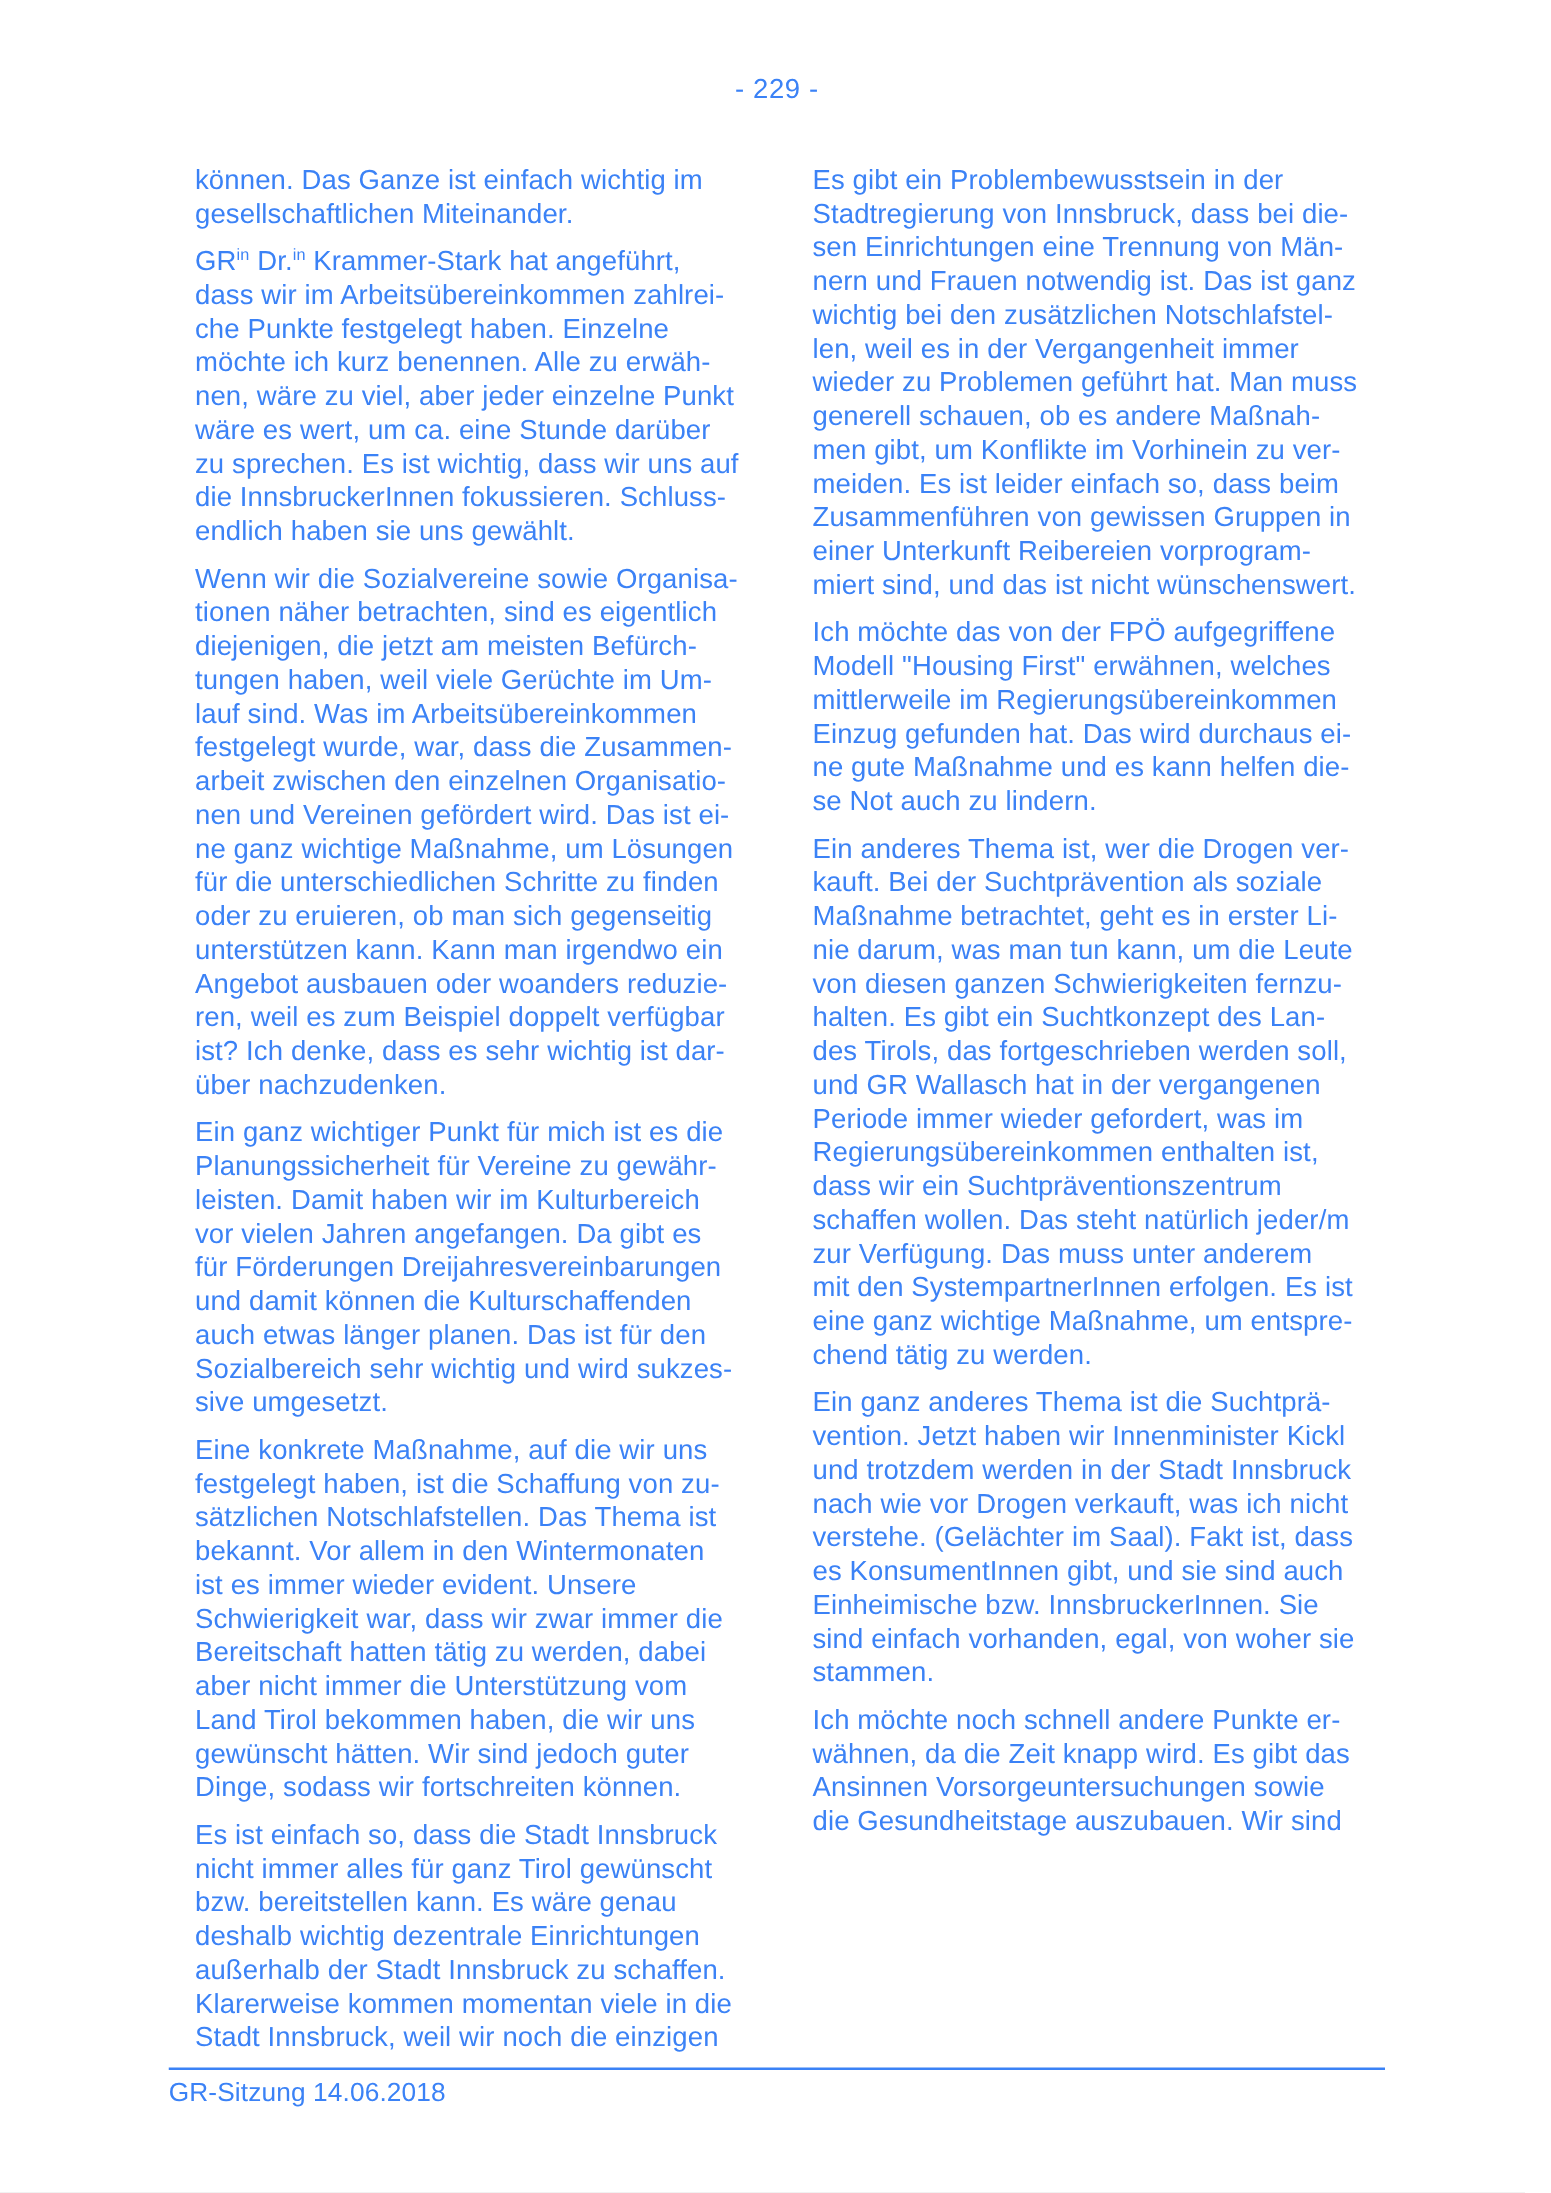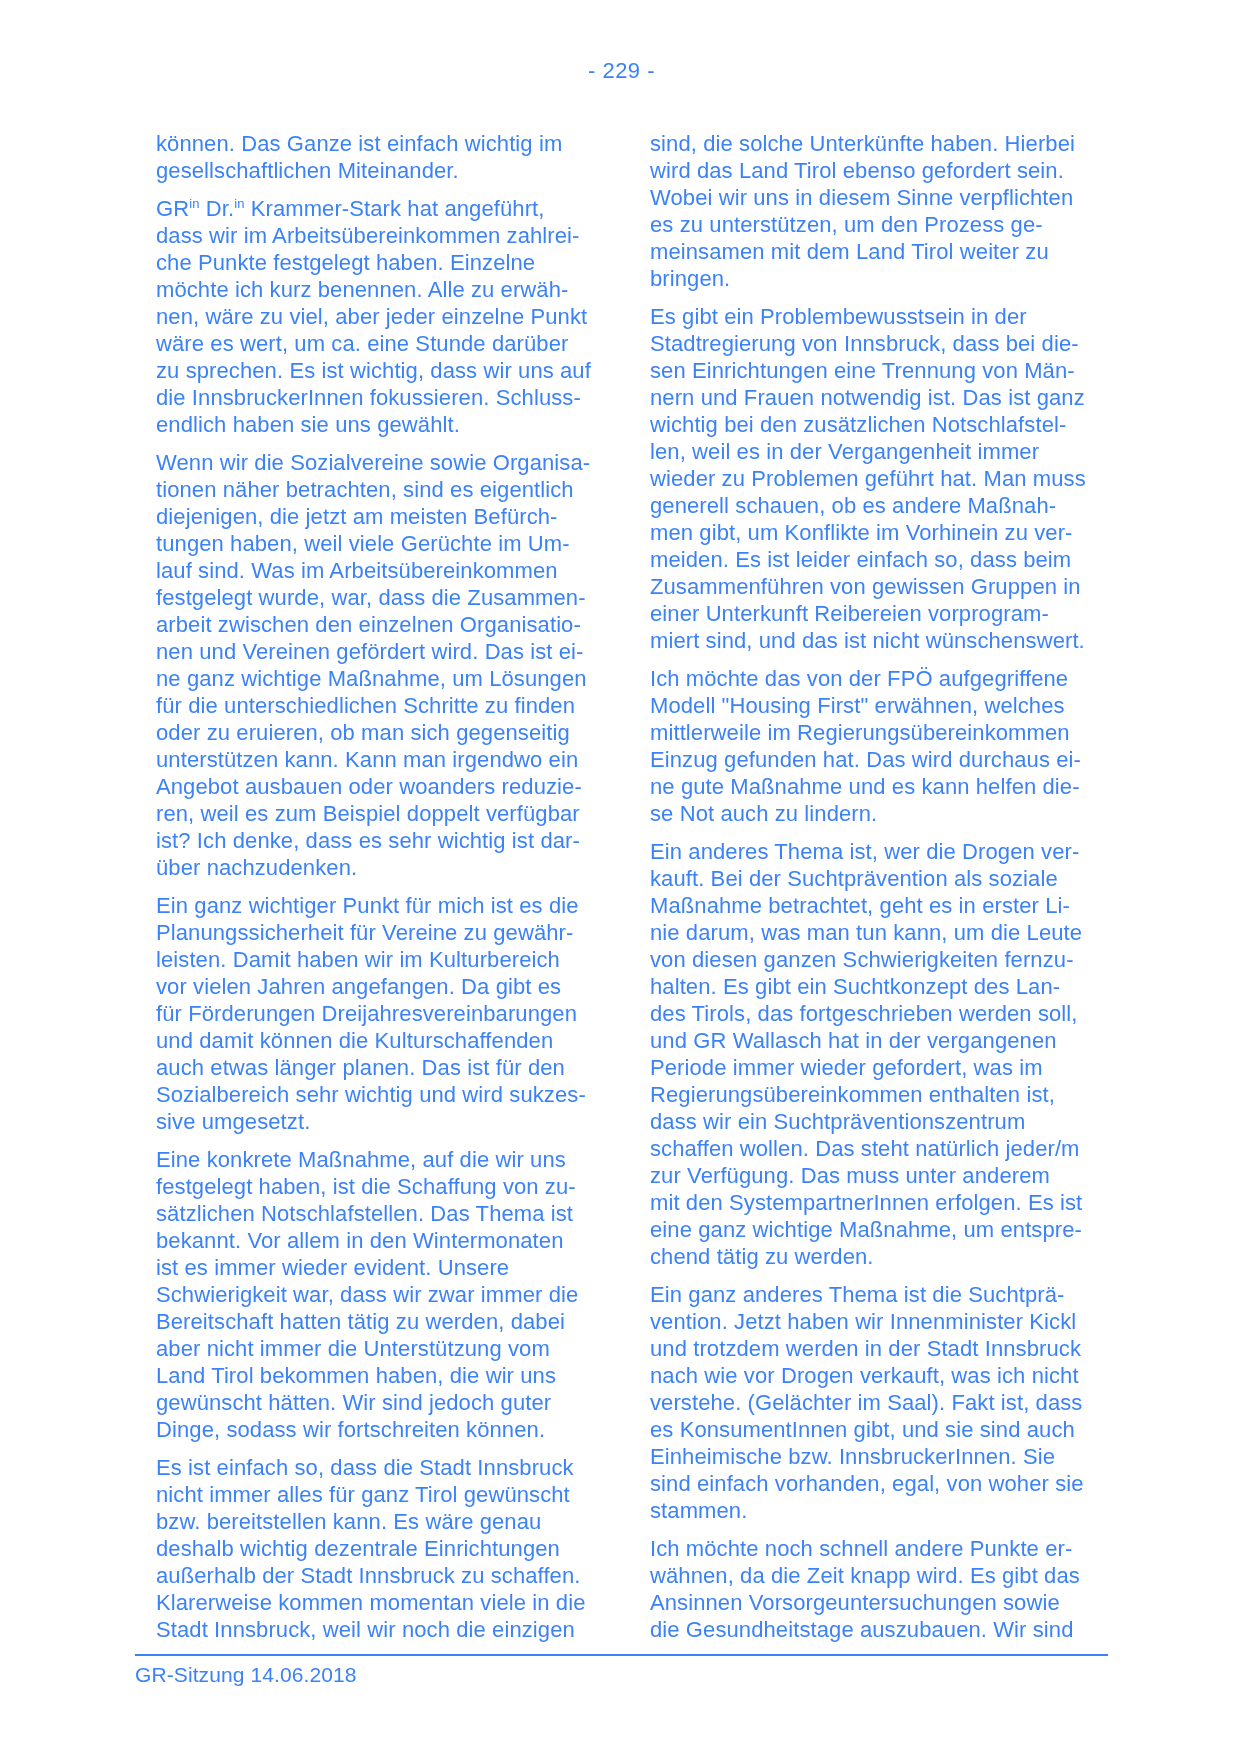--- a/index.html
+++ b/index.html
@@ -121,26 +121,20 @@
       <p class="para">Es ist einfach so, dass die Stadt Innsbruck
 nicht immer alles für ganz Tirol gewünscht
 bzw. bereitstellen kann. Es wäre genau
 deshalb wichtig dezentrale Einrichtungen
 außerhalb der Stadt Innsbruck zu schaffen.
 Klarerweise kommen momentan viele in die
 Stadt Innsbruck, weil wir noch die einzigen</p>
     </div>
 
     <div class="col">
-      <p class="para">sind, die solche Unterkünfte haben. Hierbei
-wird das Land Tirol ebenso gefordert sein.
-Wobei wir uns in diesem Sinne verpflichten
-es zu unterstützen, um den Prozess ge-
-meinsamen mit dem Land Tirol weiter zu
-bringen.</p>
       <p class="para">Es gibt ein Problembewusstsein in der
 Stadtregierung von Innsbruck, dass bei die-
 sen Einrichtungen eine Trennung von Män-
 nern und Frauen notwendig ist. Das ist ganz
 wichtig bei den zusätzlichen Notschlafstel-
 len, weil es in der Vergangenheit immer
 wieder zu Problemen geführt hat. Man muss
 generell schauen, ob es andere Maßnah-
 men gibt, um Konflikte im Vorhinein zu ver-
 meiden. Es ist leider einfach so, dass beim

